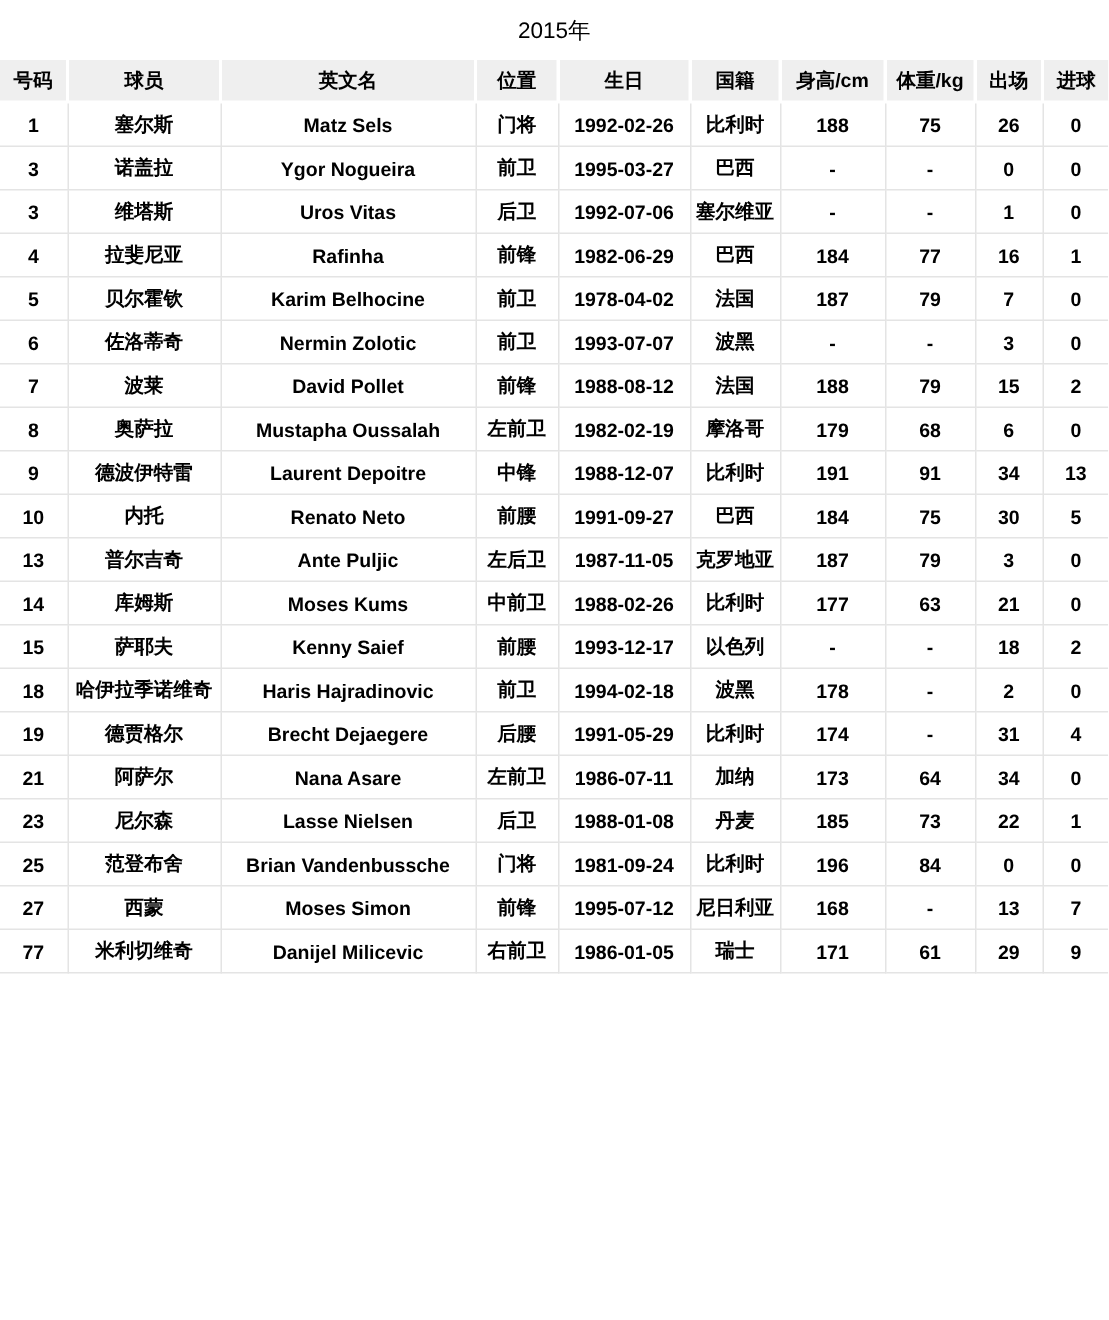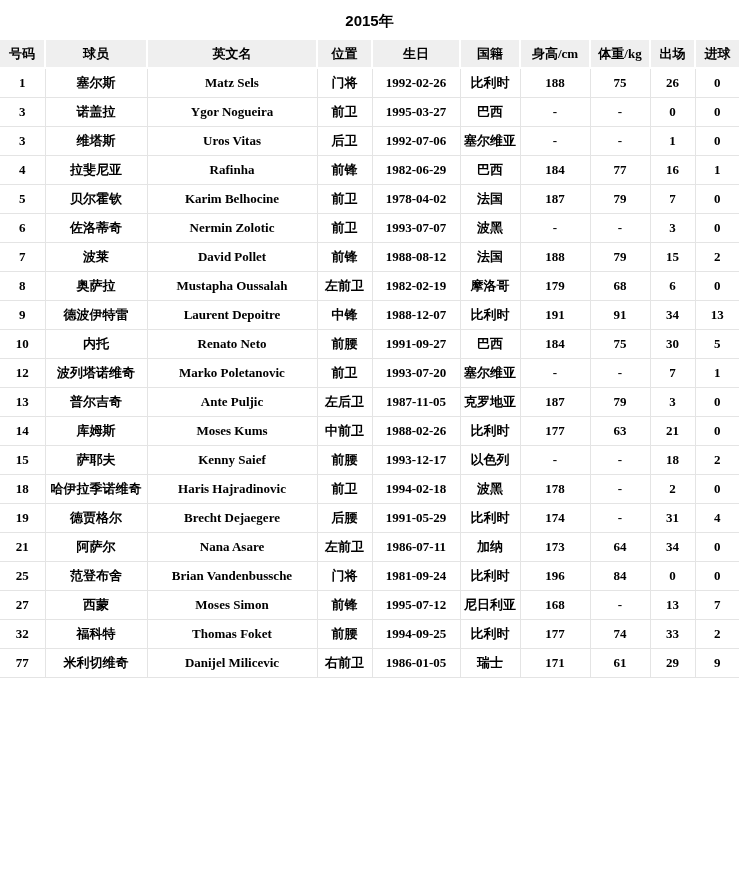--- a/index.html
+++ b/index.html
@@ -9,32 +9,31 @@
     font-family: "Liberation Sans", "DejaVu Sans", sans-serif;
   }
   .page {
     width: 739px;
     height: 880px;
     background: #ffffff;
     overflow: hidden;
   }
   .title {
     text-align: center;
-    font-weight: bold;
+    font-weight: normal;
     font-size: 15px;
     color: #000000;
     padding: 12px 0 11px 0;
     line-height: 17px;
   }
   table.squad {
     width: 739px;
     table-layout: fixed;
     border-collapse: collapse;
     border-spacing: 0;
-    font-family: Liberation Serif, serif;
   }
   table.squad th {
     background: #efefef;
     color: #000000;
     font-size: 13px;
     font-weight: bold;
     height: 27px;
     padding: 0;
     text-align: center;
     vertical-align: middle;
@@ -212,32 +211,20 @@
           <td>Renato Neto</td>
           <td>前腰</td>
           <td>1991-09-27</td>
           <td>巴西</td>
           <td>184</td>
           <td>75</td>
           <td>30</td>
           <td>5</td>
         </tr>
         <tr>
-          <td>12</td>
-          <td>波列塔诺维奇</td>
-          <td>Marko Poletanovic</td>
-          <td>前卫</td>
-          <td>1993-07-20</td>
-          <td>塞尔维亚</td>
-          <td>-</td>
-          <td>-</td>
-          <td>7</td>
-          <td>1</td>
-        </tr>
-        <tr>
           <td>13</td>
           <td>普尔吉奇</td>
           <td>Ante Puljic</td>
           <td>左后卫</td>
           <td>1987-11-05</td>
           <td>克罗地亚</td>
           <td>187</td>
           <td>79</td>
           <td>3</td>
           <td>0</td>
@@ -296,20 +283,32 @@
           <td>Nana Asare</td>
           <td>左前卫</td>
           <td>1986-07-11</td>
           <td>加纳</td>
           <td>173</td>
           <td>64</td>
           <td>34</td>
           <td>0</td>
         </tr>
         <tr>
+          <td>23</td>
+          <td>尼尔森</td>
+          <td>Lasse Nielsen</td>
+          <td>后卫</td>
+          <td>1988-01-08</td>
+          <td>丹麦</td>
+          <td>185</td>
+          <td>73</td>
+          <td>22</td>
+          <td>1</td>
+        </tr>
+        <tr>
           <td>25</td>
           <td>范登布舍</td>
           <td>Brian Vandenbussche</td>
           <td>门将</td>
           <td>1981-09-24</td>
           <td>比利时</td>
           <td>196</td>
           <td>84</td>
           <td>0</td>
           <td>0</td>
@@ -318,32 +317,20 @@
           <td>27</td>
           <td>西蒙</td>
           <td>Moses Simon</td>
           <td>前锋</td>
           <td>1995-07-12</td>
           <td>尼日利亚</td>
           <td>168</td>
           <td>-</td>
           <td>13</td>
           <td>7</td>
-        </tr>
-        <tr>
-          <td>32</td>
-          <td>福科特</td>
-          <td>Thomas Foket</td>
-          <td>前腰</td>
-          <td>1994-09-25</td>
-          <td>比利时</td>
-          <td>177</td>
-          <td>74</td>
-          <td>33</td>
-          <td>2</td>
         </tr>
         <tr>
           <td>77</td>
           <td>米利切维奇</td>
           <td>Danijel Milicevic</td>
           <td>右前卫</td>
           <td>1986-01-05</td>
           <td>瑞士</td>
           <td>171</td>
           <td>61</td>

